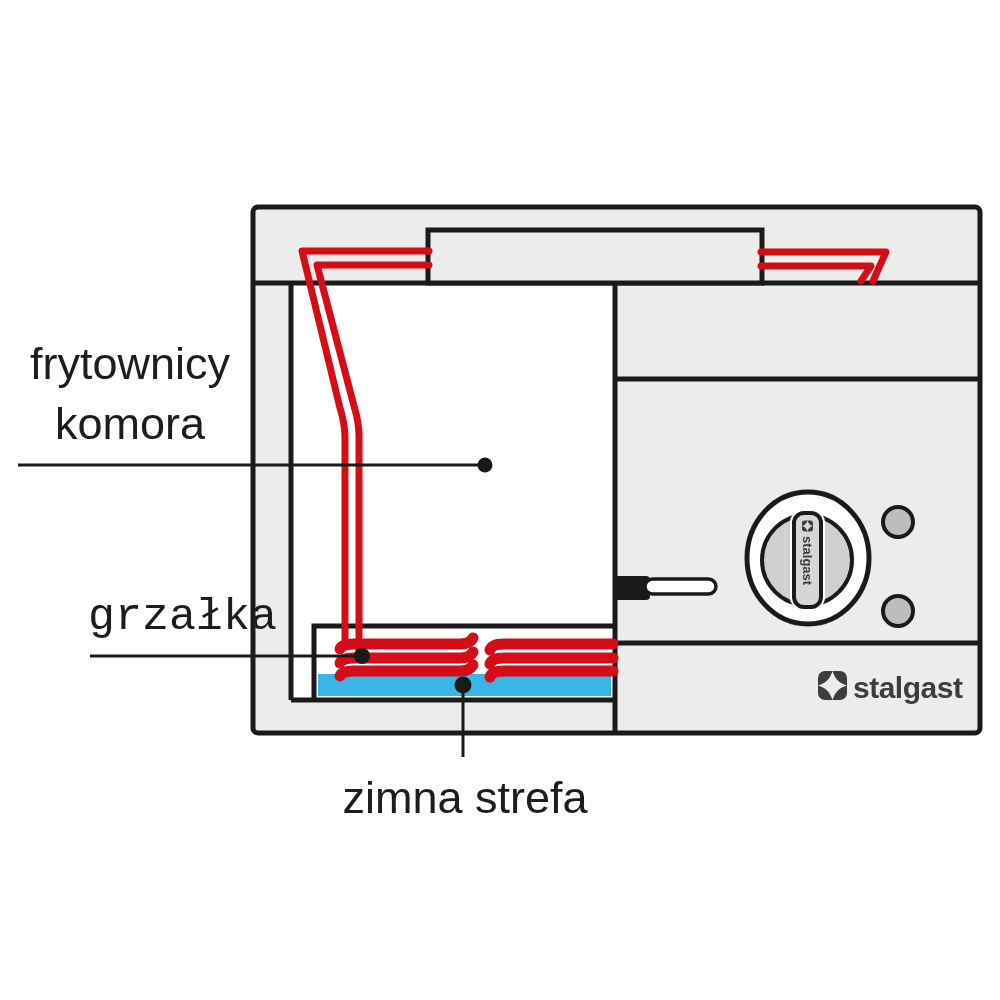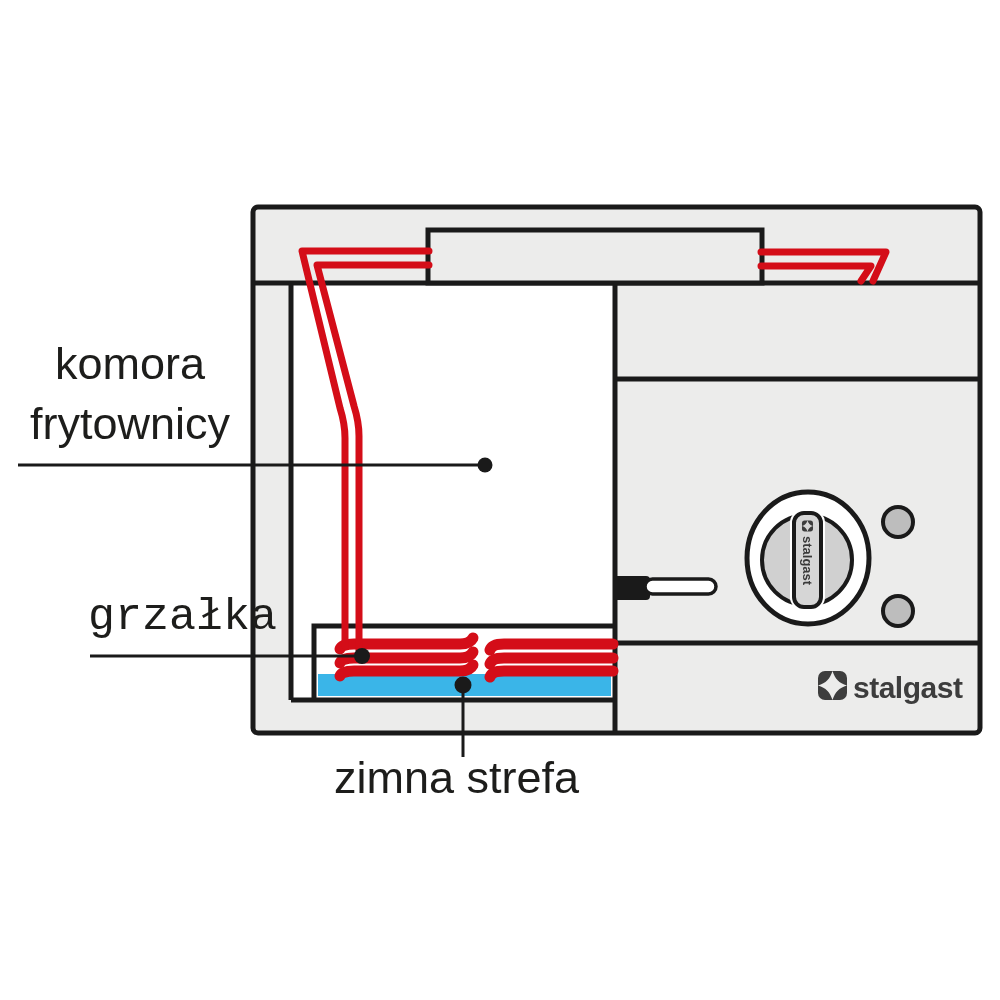--- a/index.html
+++ b/index.html
@@ -7,21 +7,21 @@
     position:relative;width:1000px;height:1000px;background:#fff;overflow:hidden;
     font-family:"Liberation Sans", sans-serif;
   }
   .stage svg{position:absolute;left:0;top:0;}
   .lbl{
     position:absolute;color:var(--text);font-size:45px;line-height:60px;
     white-space:nowrap;
   }
   .lbl-chamber{left:18px;top:334px;width:224px;text-align:center;}
   .lbl-heater{left:88px;top:588px;font-family:Liberation Mono, monospace;}
-  .lbl-cold{left:334px;top:748px;width:262px;text-align:left;}
+  .lbl-cold{left:334px;top:768px;width:262px;text-align:center;}
 </style>
 </head>
 <body>
 
 <div class="stage">
 
   <svg width="1000" height="1000" viewBox="0 0 1000 1000">
     <defs>
 
       <g id="quatrefoil">
@@ -97,19 +97,19 @@
       <line x1="463" y1="685" x2="463" y2="757"></line>
     </g>
     <g fill="var(--line)" stroke="none">
       <circle cx="485" cy="465" r="7.5"></circle>
       <circle cx="362" cy="656" r="8"></circle>
       <circle cx="463" cy="685" r="8.5"></circle>
     </g>
   </svg>
 
   <div class="lbl lbl-chamber">
+    <div>frytownicy</div>
     <div>komora</div>
-    <div>frytownicy</div>
   </div>
   <div class="lbl lbl-heater">grzałka</div>
   <div class="lbl lbl-cold">zimna strefa</div>
 
 </div>
 
 </body></html>

